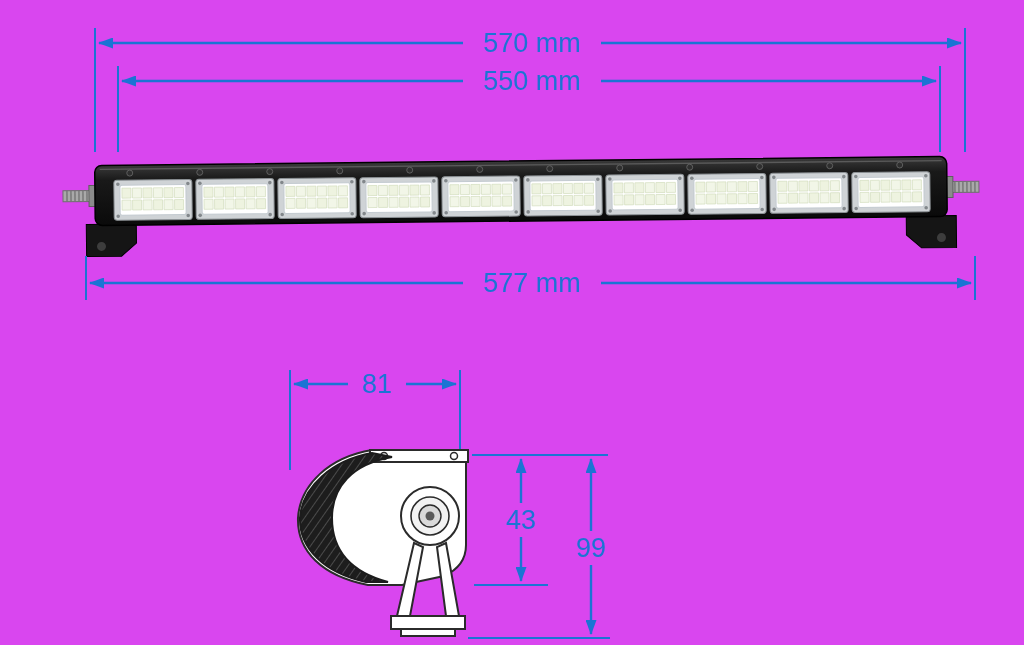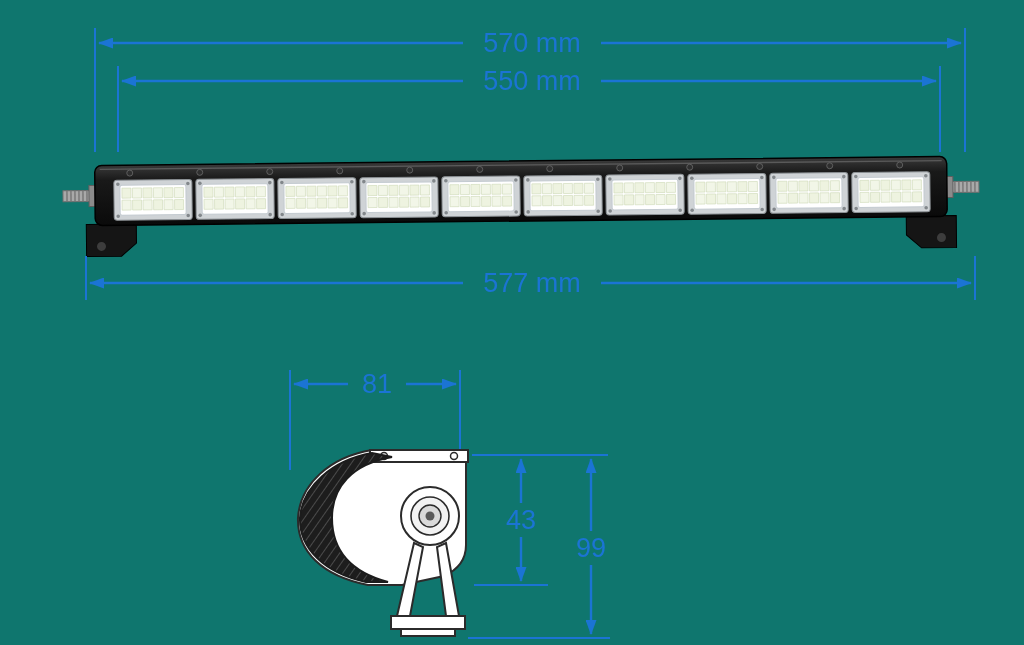--- a/index.html
+++ b/index.html
@@ -1,19 +1,19 @@
 <!DOCTYPE html>
 <html><head>
 <meta charset="utf-8">
 <style>
   html,body{margin:0;padding:0;background:#ffffff;}
   .stage{
     position:relative;
     width:1024px;height:645px;
-    background:#0f766e;
+    background:#d946ef;
     overflow:hidden;
     font-family:"Liberation Sans", sans-serif;
   }
   svg{display:block;}
   text.dim{
     fill:#1b74d4;
     font-family:"Liberation Sans", sans-serif;
     font-size:27px;
   }
   .dimline{stroke:#1b74d4;stroke-width:2.4;fill:none;}

